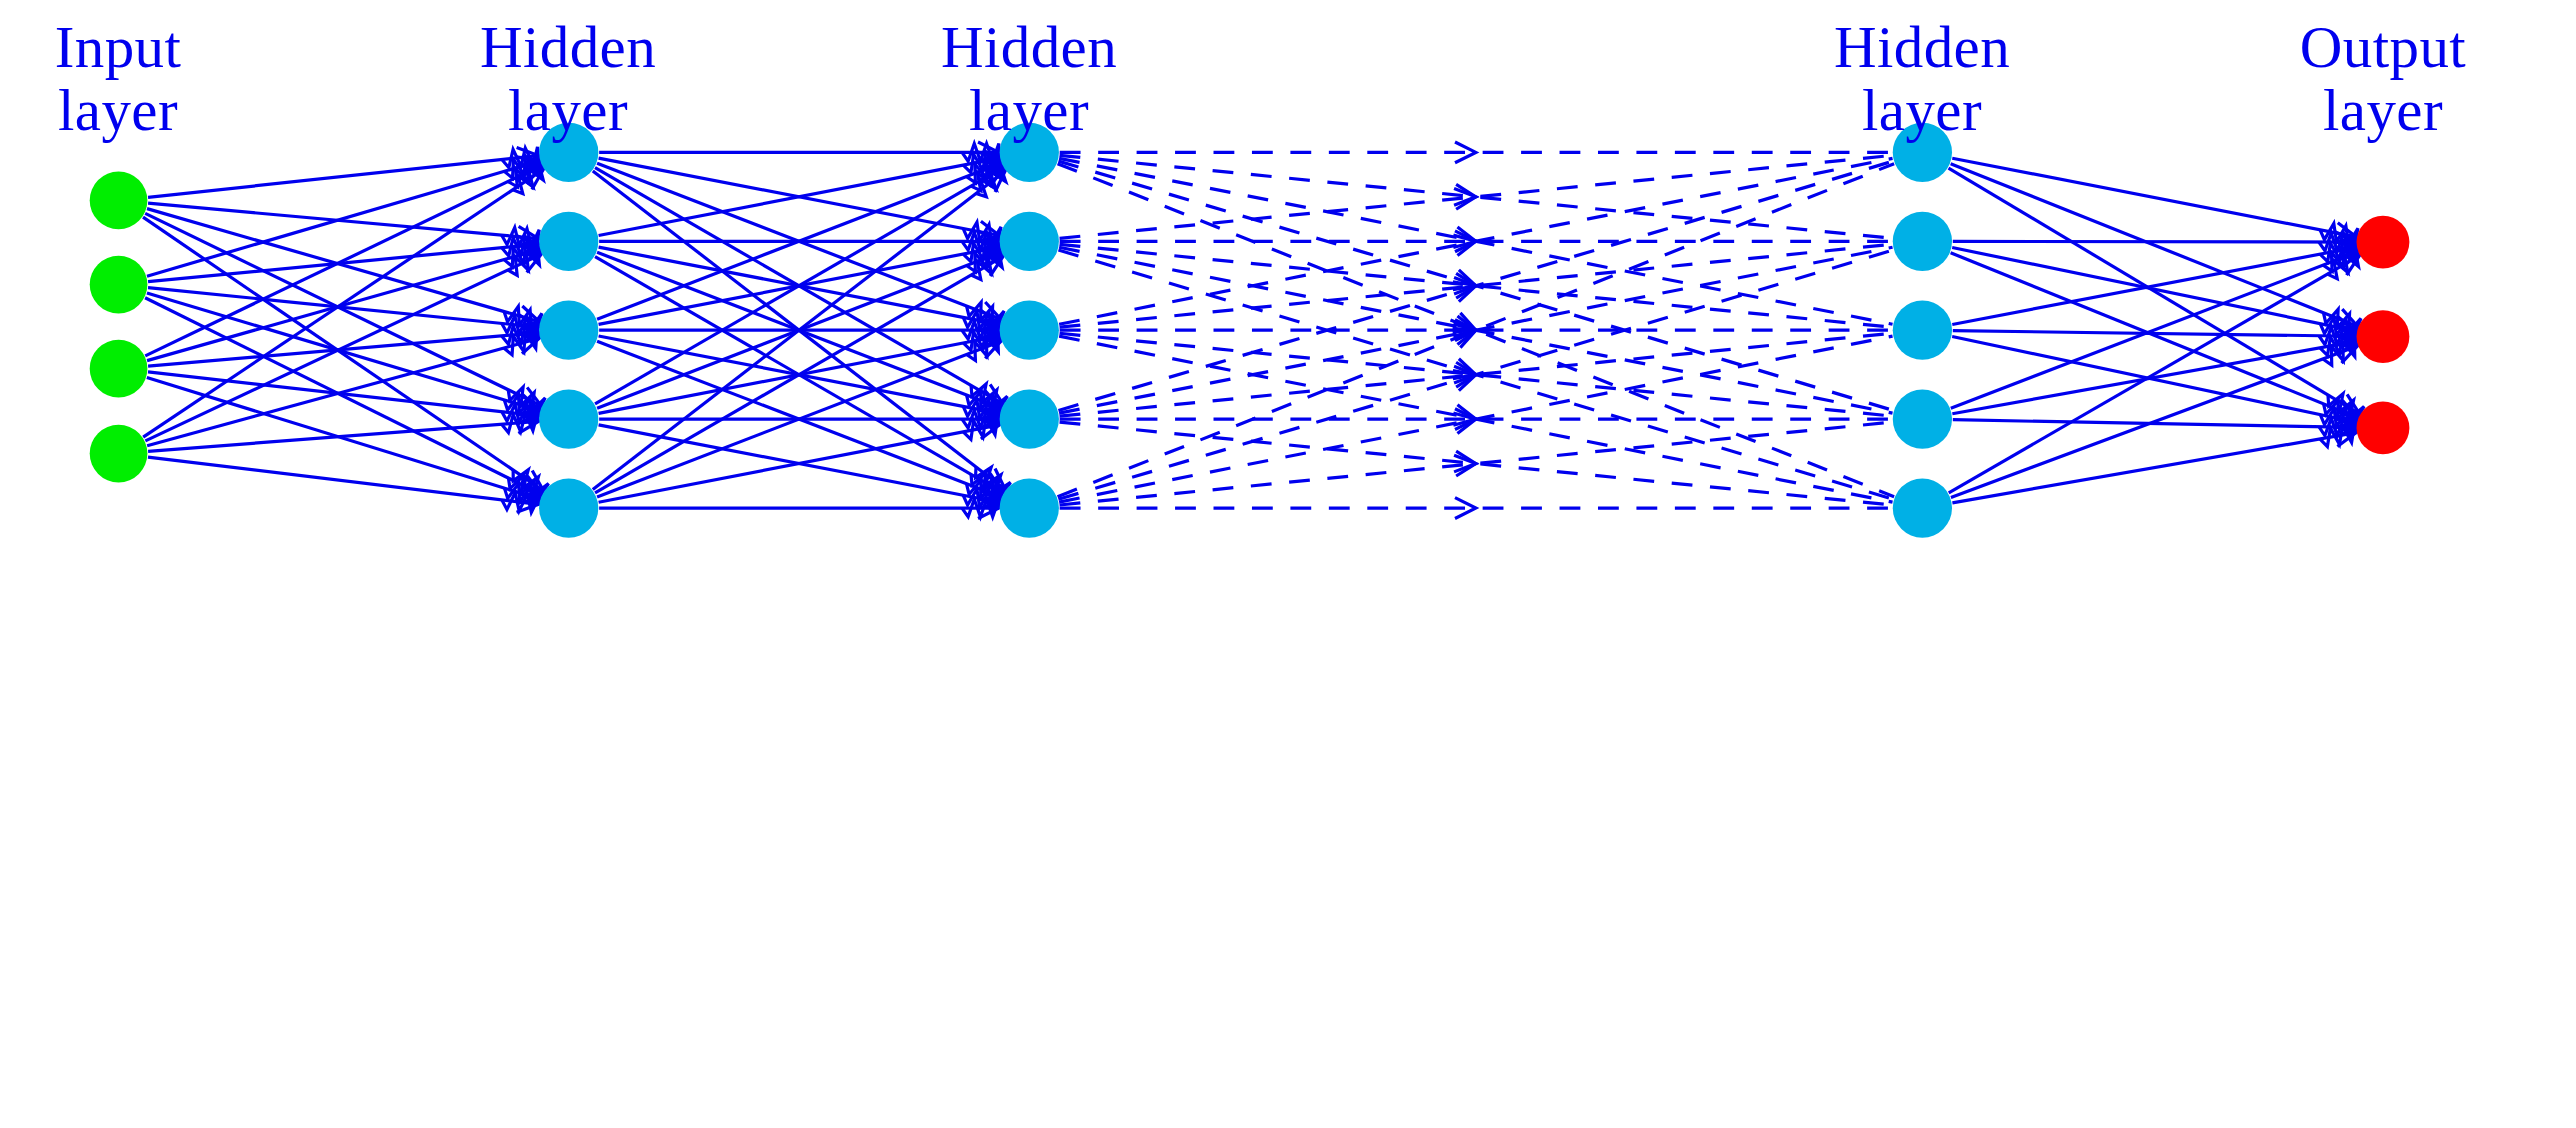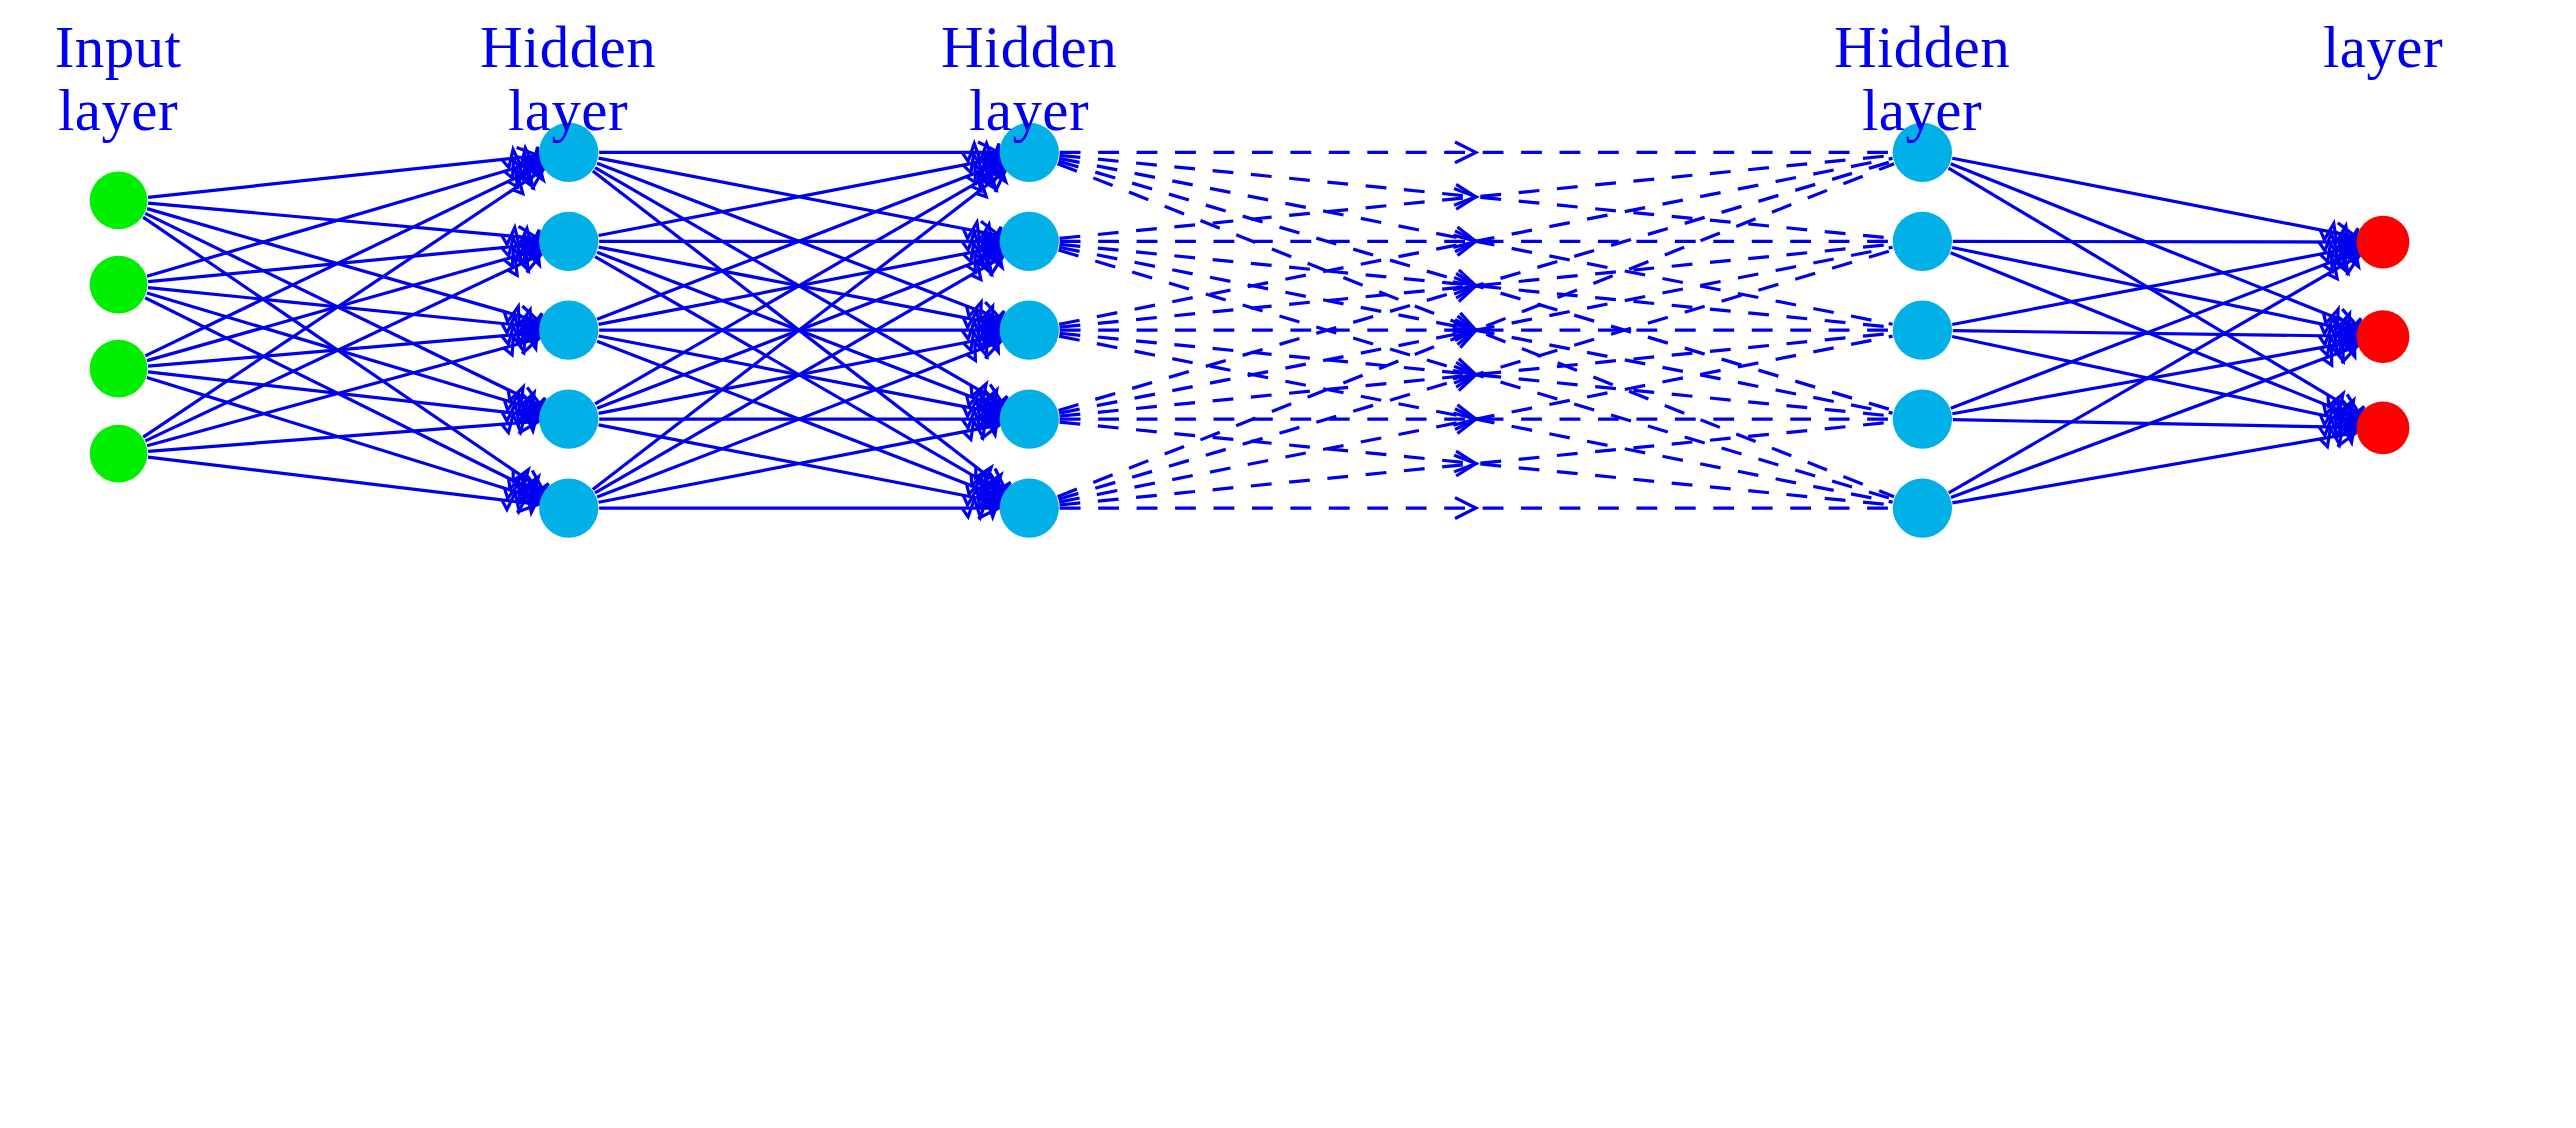--- a/index.html
+++ b/index.html
@@ -487,17 +487,17 @@
           <circle cx="2975" cy="534" r="33" fill="#ff0000" stroke="none"></circle>
         </g>
       </g>
   </svg>
 
   <div id="labels-layer">
       <div class="layer-label" style="top: 16px; left: -58px; width: 352px;"><div>Input</div><div>layer</div></div>
       <div class="layer-label" style="top: 16px; left: 392px; width: 352px;"><div>Hidden</div><div>layer</div></div>
       <div class="layer-label" style="top: 16px; left: 853px; width: 352px;"><div>Hidden</div><div>layer</div></div>
       <div class="layer-label" style="top: 16px; left: 1746px; width: 352px;"><div>Hidden</div><div>layer</div></div>
-      <div class="layer-label" style="top: 16px; left: 2207px; width: 352px;"><div>layer</div></div>
+      <div class="layer-label" style="top: 16px; left: 2207px; width: 352px;"><div>Output</div><div>layer</div></div>
     </div>
 
 </div>
 
 
 </body></html>

